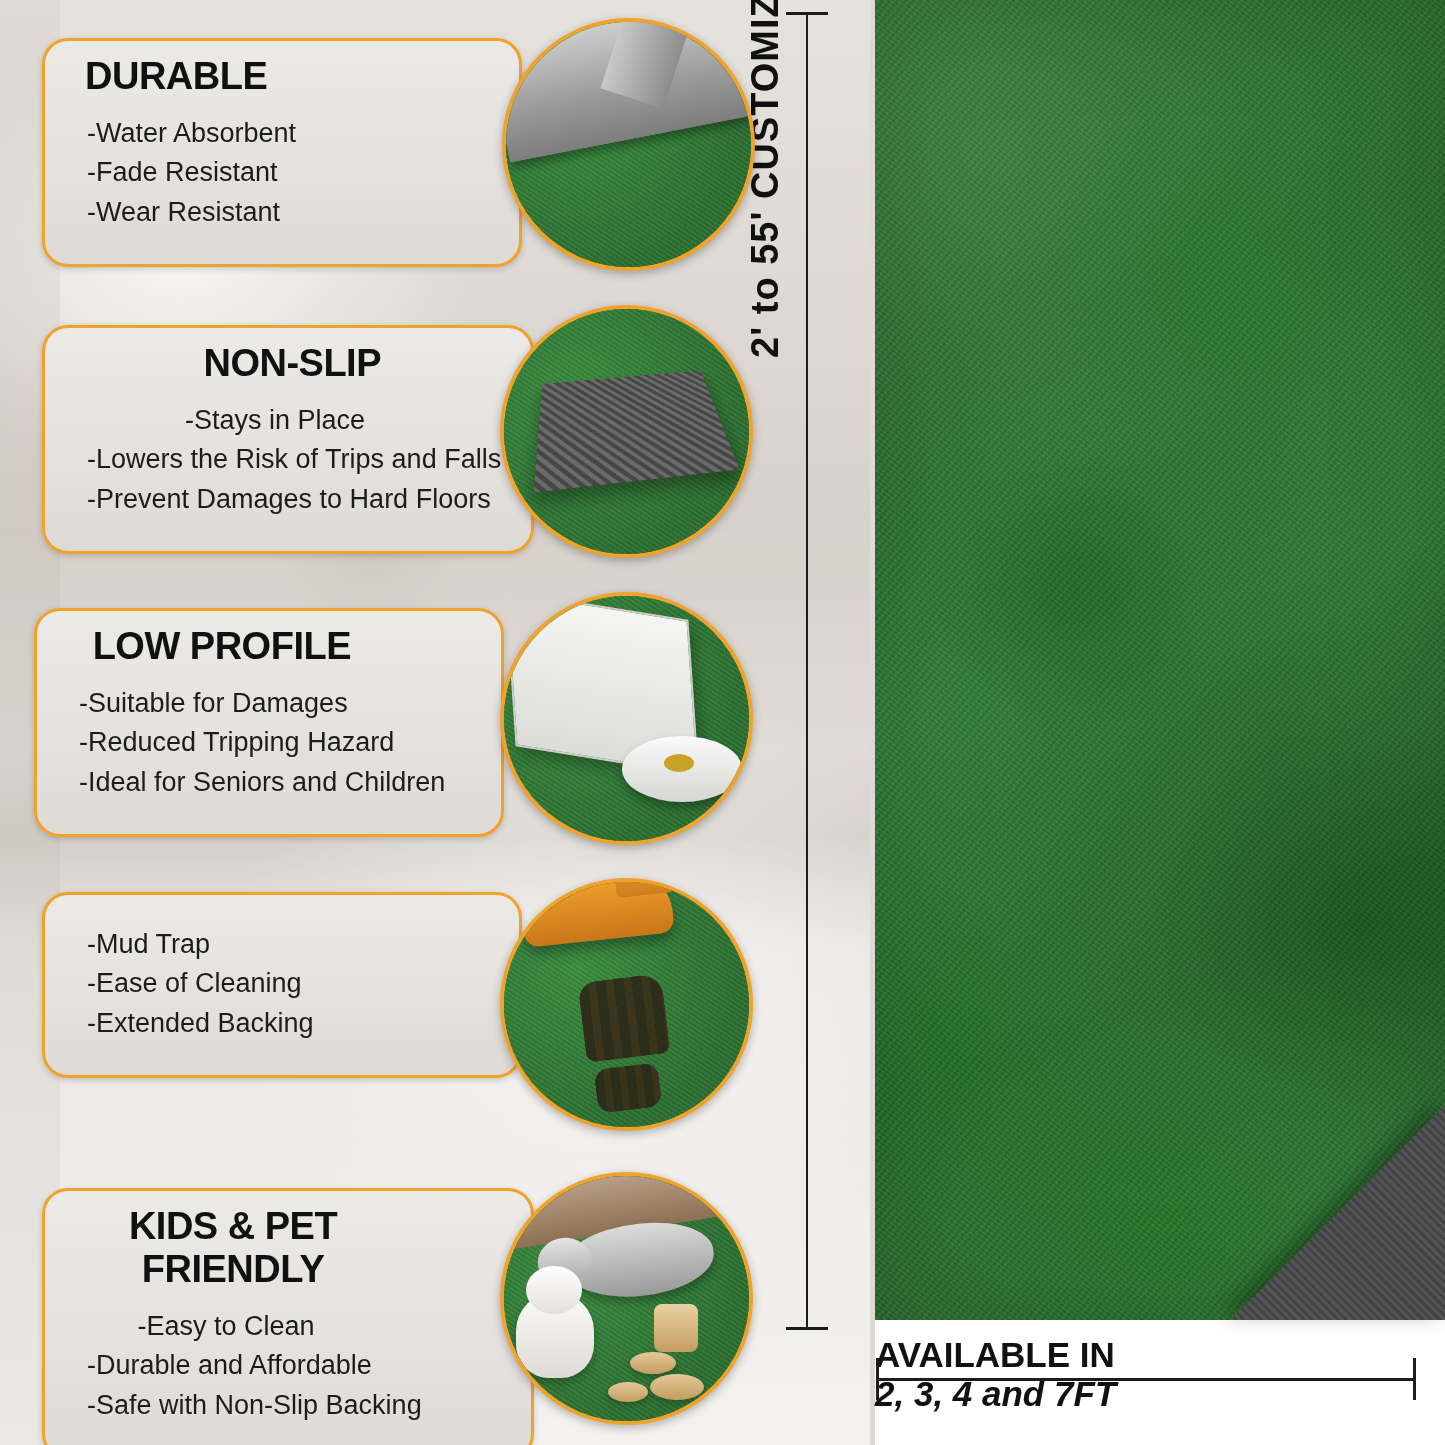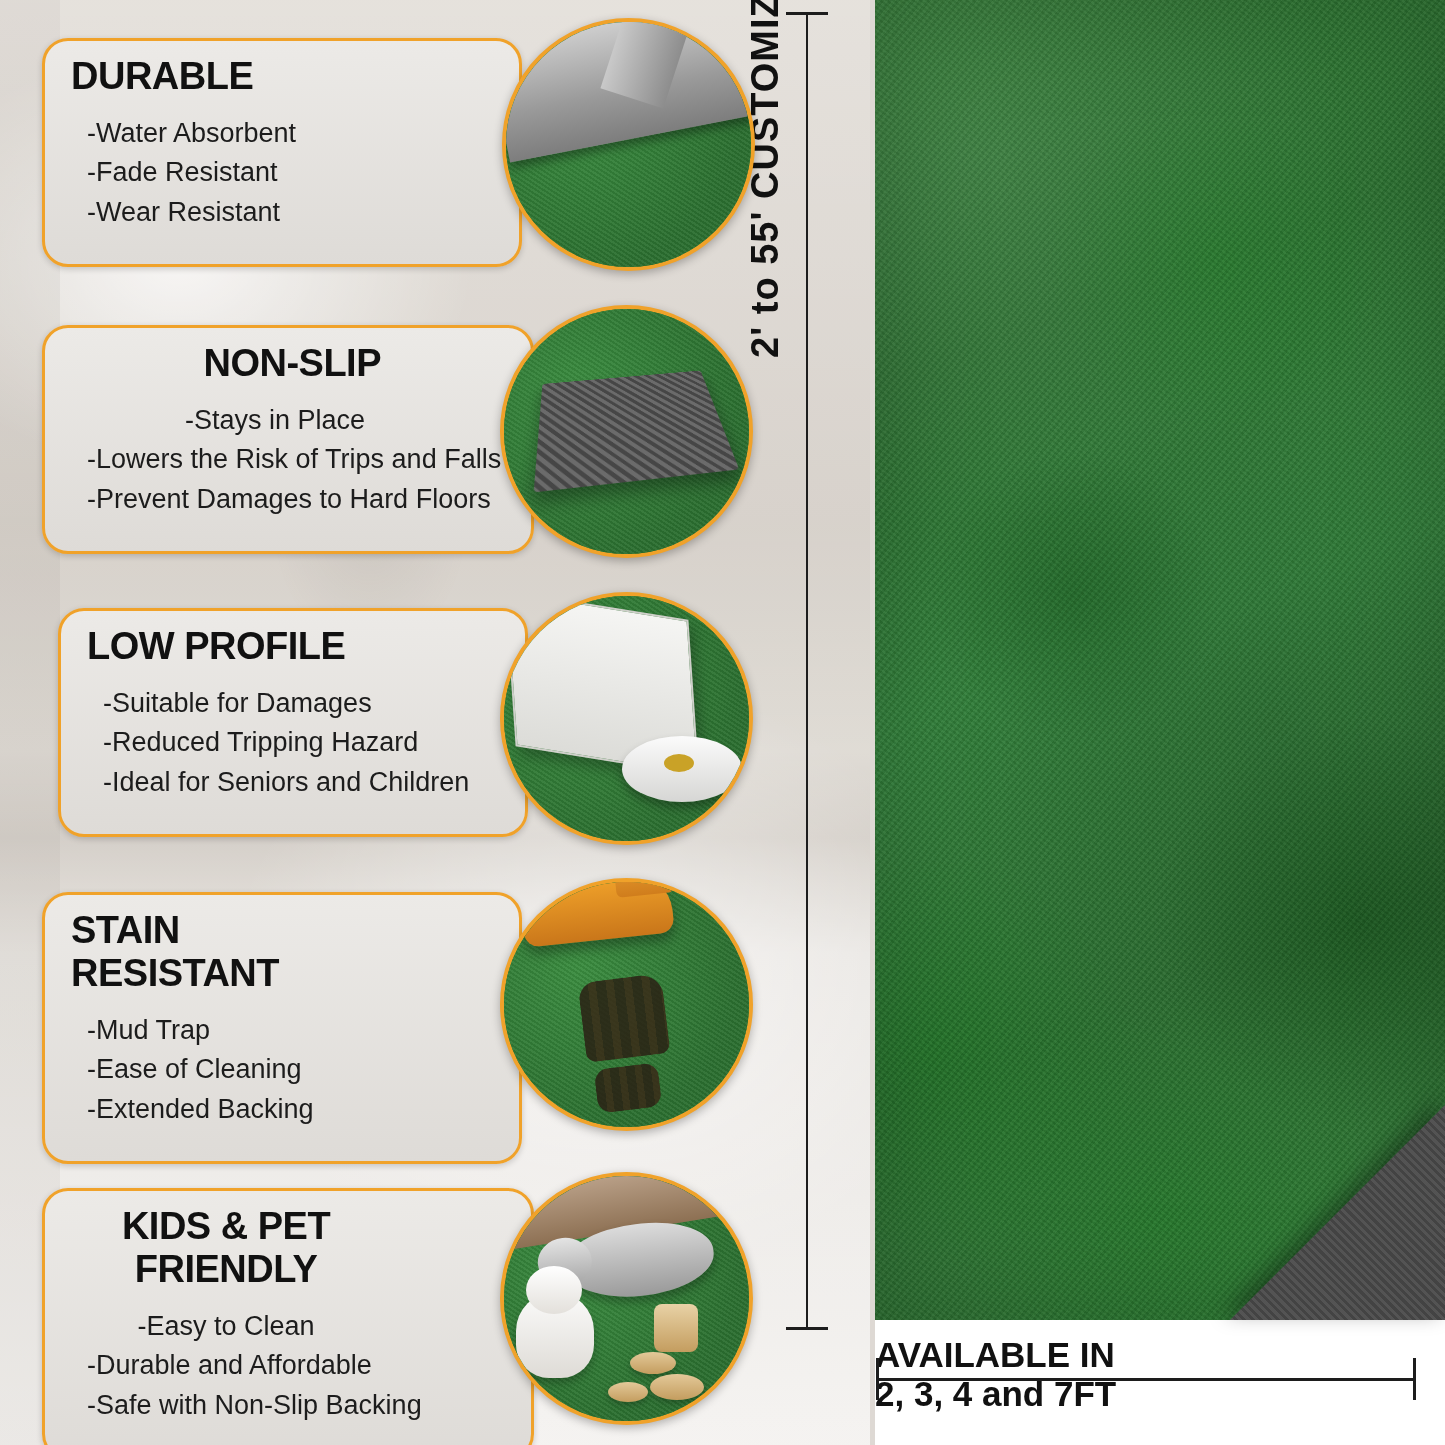--- a/index.html
+++ b/index.html
@@ -80,36 +80,36 @@
   }
 
   
   .h-guide{position:absolute;left:876px;top:1378px;width:540px;height:3px;background:#1d1d1d;}
   .h-cap-l{position:absolute;left:876px;top:1358px;width:3px;height:42px;background:#1d1d1d;}
   .h-cap-r{position:absolute;left:1413px;top:1358px;width:3px;height:42px;background:#1d1d1d;}
   .avail{
     position:absolute;left:875px;top:1336px;width:545px;
     font-weight:bold;font-size:35px;color:#111;line-height:1.06;
   }
-  .avail .l2{display:block;margin-top:2px;}
+  .avail .l2{display:block;margin-top:2px;font-style:italic;}
 
   
   .feature{position:absolute;display:flex;align-items:center;}
   .callout{
     position:relative;
     background:linear-gradient(180deg,#eceae7 0%,#dedbd7 100%);
     border:3px solid #f0a22a;
     border-radius:26px;
     padding:14px 150px 16px 26px;
     box-shadow:0 2px 6px rgba(0,0,0,.18);
     min-height:150px;
     box-sizing:border-box;
   }
   .callout h2{
-    margin:0 0 6px 0;
+    margin:0 0 6px 14px;
     font-size:38px;letter-spacing:-.5px;font-weight:bold;color:#111;
     font-family:"Liberation Sans", sans-serif;
   }
   .callout ul{margin:16px;padding:0;list-style:none;}
   .callout li{font-size:27px;color:#1c1c1c;line-height:1.46;white-space:nowrap;}
 
   .photo{
     position:absolute;
     width:245px;height:245px;border-radius:50%;
     border:4px solid #f0a22a;
@@ -277,39 +277,38 @@
       <li>-Lowers the Risk of Trips and Falls</li>
       <li>-Prevent Damages to Hard Floors</li>
     </ul>
   </div>
 </div>
 <div class="photo" style="left:500px;top:305px;">
   <div class="grass"></div>
   <div class="backing"></div>
 </div>
 
-<div class="feature" style="left:58px;top:608px;">
+<div class="feature" style="left:34px;top:608px;text-align:right;">
   <div class="callout" style="width:470px;">
     <h2>LOW PROFILE</h2>
     <ul>
       <li>-Suitable for Damages</li>
       <li>-Reduced Tripping Hazard</li>
       <li>-Ideal for Seniors and Children</li>
     </ul>
   </div>
 </div>
 <div class="photo" style="left:500px;top:592px;">
   <div class="grass"></div>
   <div class="door"></div>
   <div class="robot"></div>
 </div>
 
 <div class="feature" style="left:42px;top:892px;">
   <div class="callout" style="width:480px;">
-    <h2>STAIN RESISTANT</h2>
     <ul>
       <li>-Mud Trap</li>
       <li>-Ease of Cleaning</li>
       <li>-Extended Backing</li>
     </ul>
   </div>
 </div>
 <div class="photo" style="left:500px;top:878px;">
   <div class="grass"></div>
   <div class="boot"></div>

